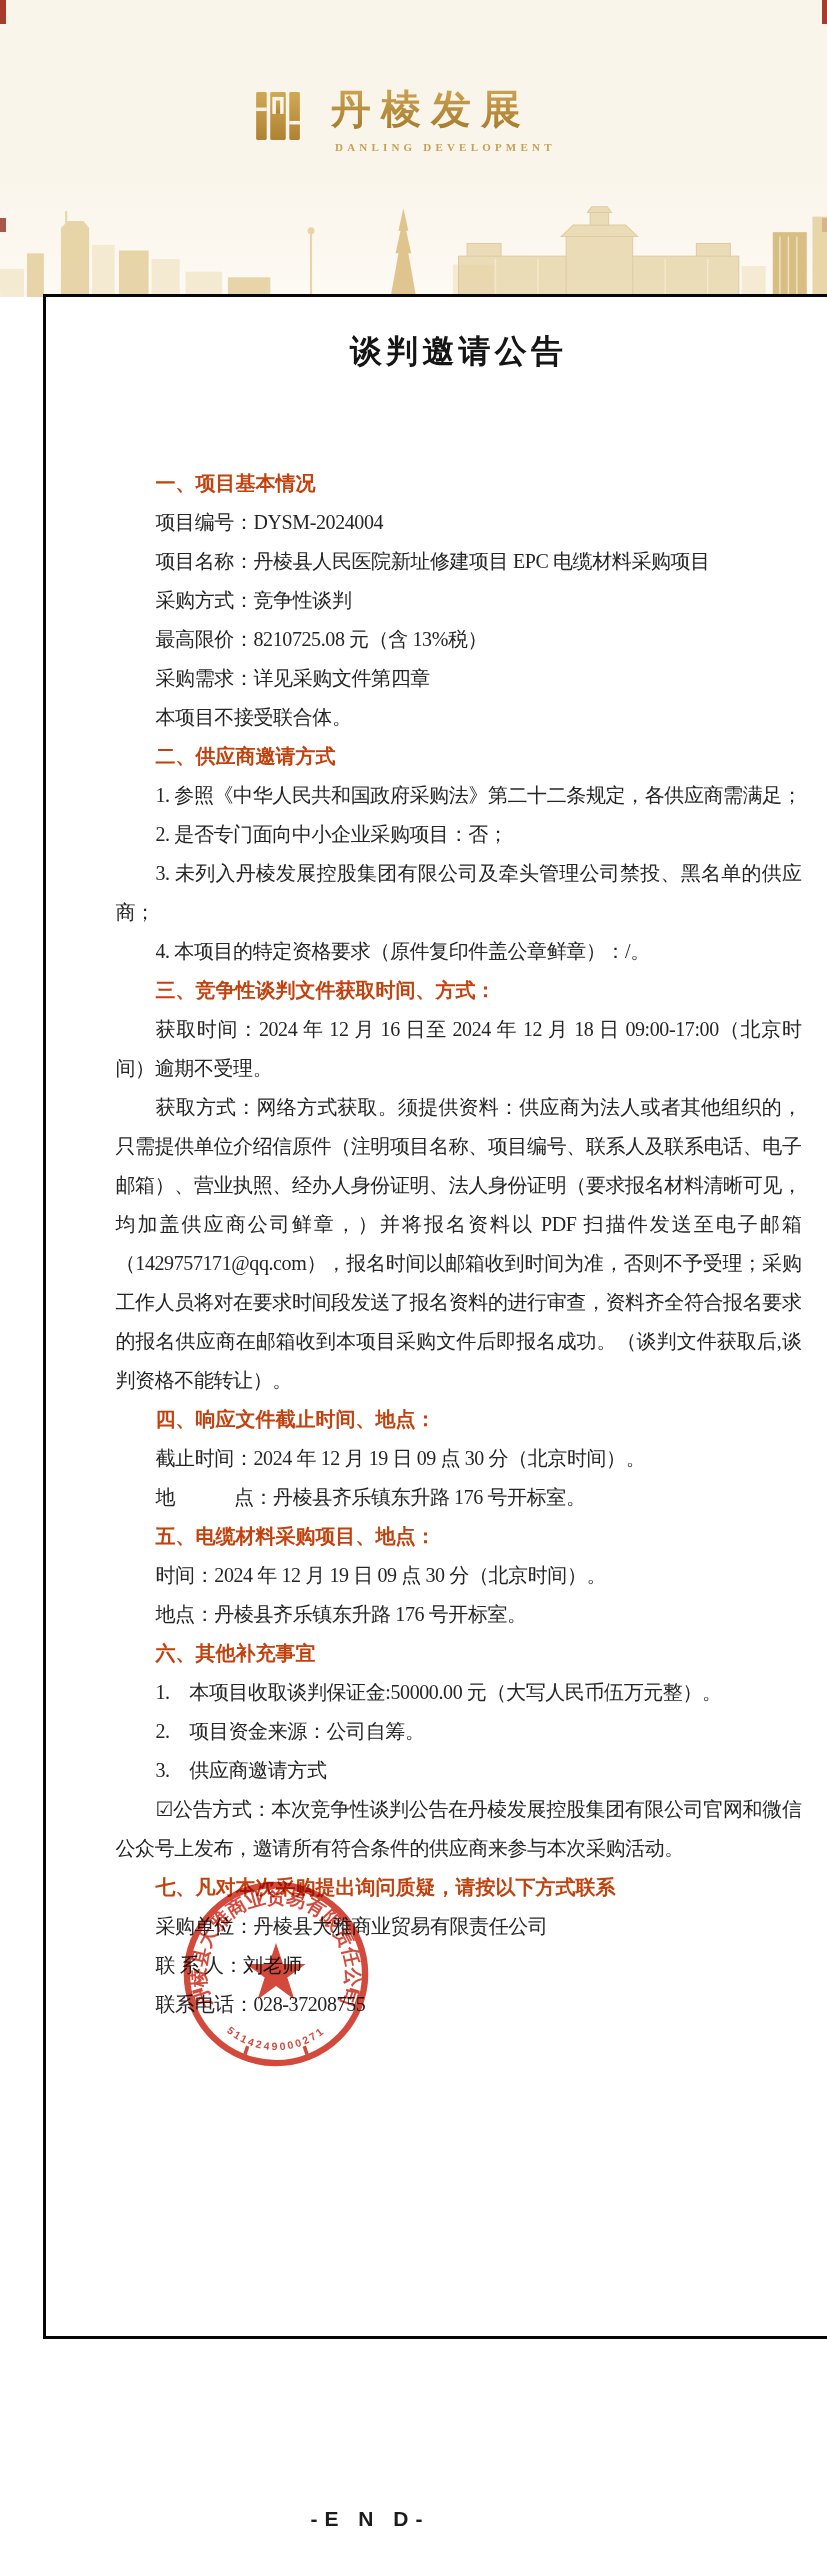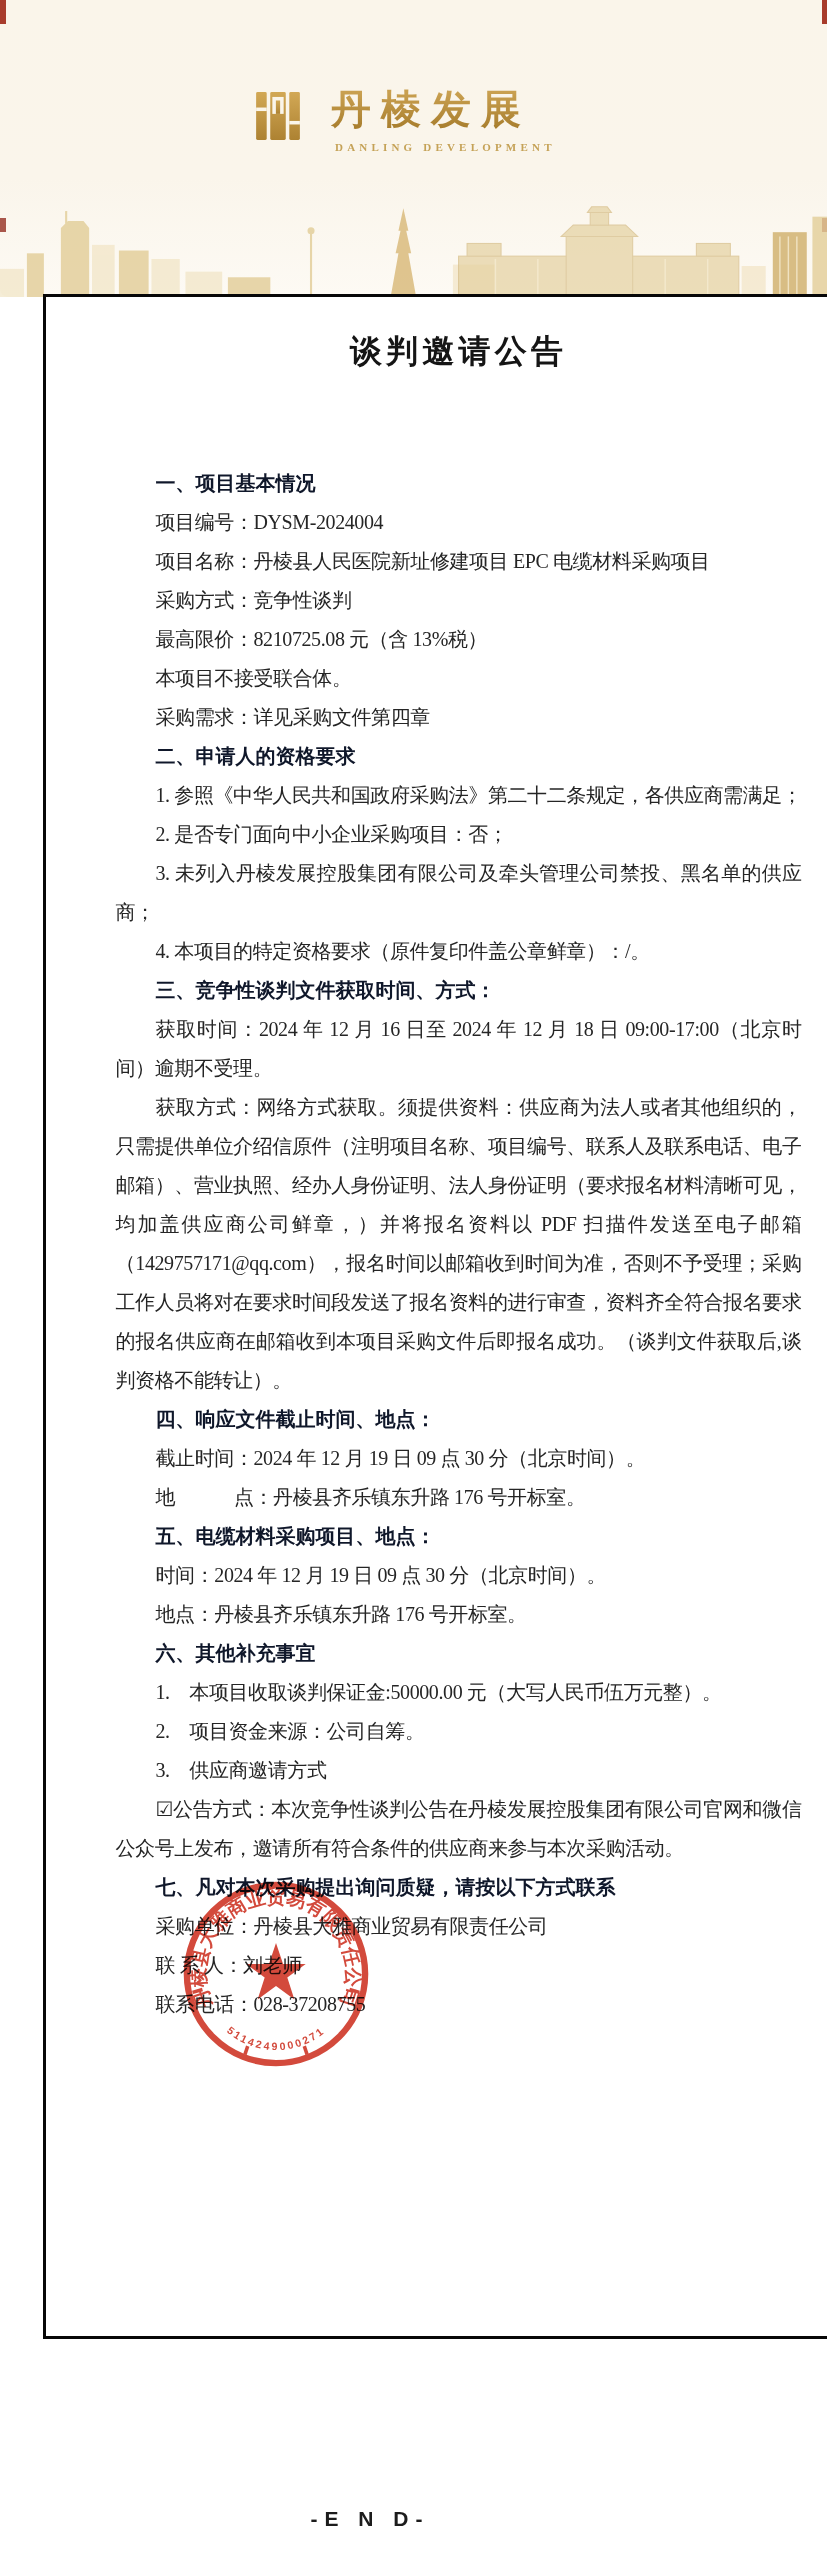--- a/index.html
+++ b/index.html
@@ -104,21 +104,21 @@
     letter-spacing: -0.4px;
     line-height: 39px;
     text-indent: 2em;
     text-align: justify;
     text-justify: inter-ideograph;
     color: #252525;
     font-family: "Liberation Serif", "DejaVu Serif", serif;
   }
   .para.heading {
     font-weight: 700;
-    color: #0f172a;
+    color: #c2410c;
     font-family: "Liberation Sans", "DejaVu Sans", sans-serif;
     letter-spacing: 0;
   }
 
   
   #stamp {
     position: absolute;
     left: 177px; top: 1875px;
     width: 198px; height: 198px;
     mix-blend-mode: multiply;
@@ -217,23 +217,23 @@
 
   <div id="doc-frame">
     <div id="doc-inner">
       <h1 id="doc-title">谈判邀请公告</h1>
       <div id="doc-body">
           <p class="para heading">一、项目基本情况</p>
           <p class="para body">项目编号：DYSM-2024004</p>
           <p class="para body">项目名称：丹棱县人民医院新址修建项目 EPC 电缆材料采购项目</p>
           <p class="para body">采购方式：竞争性谈判</p>
           <p class="para body">最高限价：8210725.08 元（含 13%税）</p>
+          <p class="para body">采购需求：详见采购文件第四章</p>
           <p class="para body">本项目不接受联合体。</p>
-          <p class="para body">采购需求：详见采购文件第四章</p>
-          <p class="para heading">二、申请人的资格要求</p>
+          <p class="para heading">二、供应商邀请方式</p>
           <p class="para body">1. 参照《中华人民共和国政府采购法》第二十二条规定，各供应商需满足；</p>
           <p class="para body">2. 是否专门面向中小企业采购项目：否；</p>
           <p class="para body">3. 未列入丹棱发展控股集团有限公司及牵头管理公司禁投、黑名单的供应商；</p>
           <p class="para body">4. 本项目的特定资格要求（原件复印件盖公章鲜章）：/。</p>
           <p class="para heading">三、竞争性谈判文件获取时间、方式：</p>
           <p class="para body">获取时间：2024 年 12 月 16 日至 2024 年 12 月 18 日 09:00-17:00（北京时间）逾期不受理。</p>
           <p class="para body">获取方式：网络方式获取。须提供资料：供应商为法人或者其他组织的，只需提供单位介绍信原件（注明项目名称、项目编号、联系人及联系电话、电子邮箱）、营业执照、经办人身份证明、法人身份证明（要求报名材料清晰可见，均加盖供应商公司鲜章，）并将报名资料以 PDF 扫描件发送至电子邮箱（1429757171@qq.com），报名时间以邮箱收到时间为准，否则不予受理；采购工作人员将对在要求时间段发送了报名资料的进行审查，资料齐全符合报名要求的报名供应商在邮箱收到本项目采购文件后即报名成功。（谈判文件获取后,谈判资格不能转让）。</p>
           <p class="para heading">四、响应文件截止时间、地点：</p>
           <p class="para body">截止时间：2024 年 12 月 19 日 09 点 30 分（北京时间）。</p>
           <p class="para body">地　　　点：丹棱县齐乐镇东升路 176 号开标室。</p>

